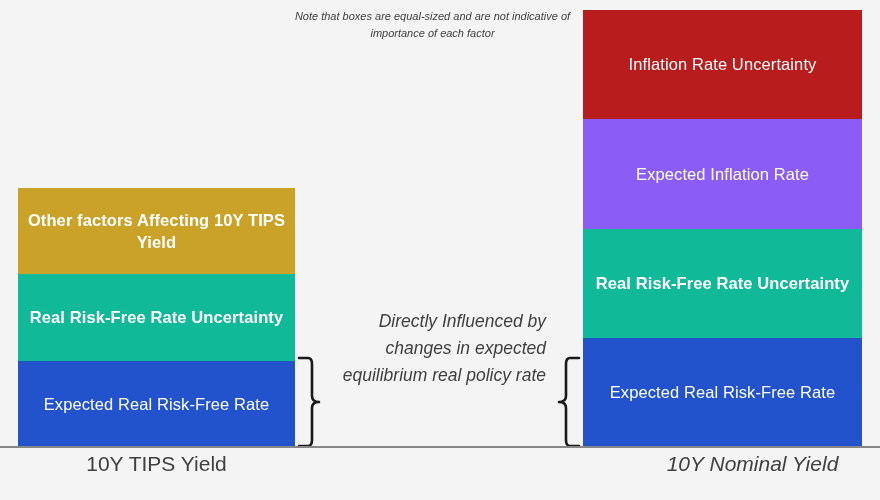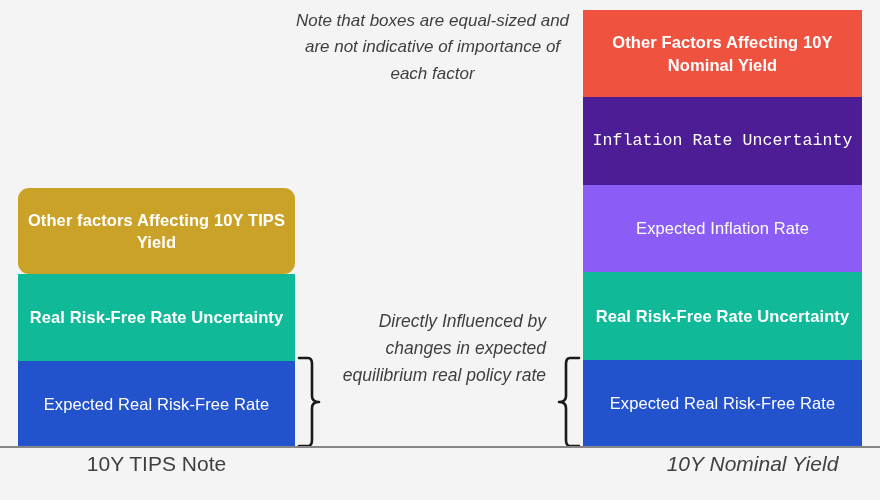--- a/index.html
+++ b/index.html
@@ -64,21 +64,21 @@
     position: absolute;
     font-style: italic;
     color: #3f3f3f;
     text-align: center;
     line-height: 1.55;
   }
   #note-top {
     left: 285px;
     top: 8px;
     width: 295px;
-    font-size: 17px;
+    font-size: 11px;
   }
   #note-mid {
     left: 318px;
     top: 308px;
     width: 228px;
     font-size: 17.5px;
     text-align: right;
   }
 
   
@@ -93,28 +93,27 @@
   .brace svg { display: block; width: 100%; height: 100%; }
 </style>
 </head>
 <body>
 
 <div id="root" style="background: rgb(244, 244, 244);">
 
   <div class="note" id="note-top">Note that boxes are equal-sized and are not indicative of importance of each factor</div>
 
   <div class="stack" id="stack-left">
-    <div class="seg bold" style="background: rgb(201, 162, 39); border-radius: 11px;">Other factors Affecting 10Y TIPS Yield</div>
+    <div class="seg bold" style="background: rgb(201, 162, 39);">Other factors Affecting 10Y TIPS Yield</div>
     <div class="seg bold" style="background: rgb(16, 185, 152);">Real Risk-Free Rate Uncertainty</div>
     <div class="seg" style="background: rgb(34, 82, 204);">Expected Real Risk-Free Rate</div>
   </div>
 
   <div class="stack" id="stack-right">
-    <div class="seg bold" style="background: rgb(239, 83, 64);">Other Factors Affecting 10Y Nominal Yield</div>
-    <div class="seg" style="background: #4c1d95; font-family: Liberation Mono, monospace;">Inflation Rate Uncertainty</div>
+    <div class="seg" style="background: #b91c1c;">Inflation Rate Uncertainty</div>
     <div class="seg" style="background: #8b5cf6;">Expected Inflation Rate</div>
     <div class="seg bold" style="background: rgb(16, 185, 152);">Real Risk-Free Rate Uncertainty</div>
     <div class="seg" style="background: rgb(34, 82, 204);">Expected Real Risk-Free Rate</div>
   </div>
 
   <div class="brace" id="brace-left">
     <svg viewBox="0 0 26 92" preserveAspectRatio="none" aria-hidden="true">
       <path d="M4 2 H13 Q17 2 17 8 V40 Q17 46 24 46 Q17 46 17 52 V84 Q17 90 13 90 H4" fill="none" stroke="#1a1a1a" stroke-width="2.6" stroke-linecap="round" stroke-linejoin="round"></path>
     </svg>
   </div>
@@ -122,16 +121,16 @@
   <div class="note" id="note-mid">Directly Influenced by changes in expected equilibrium real policy rate</div>
 
   <div class="brace" id="brace-right">
     <svg viewBox="0 0 26 92" preserveAspectRatio="none" aria-hidden="true">
       <path d="M22 2 H13 Q9 2 9 8 V40 Q9 46 2 46 Q9 46 9 52 V84 Q9 90 13 90 H22" fill="none" stroke="#1a1a1a" stroke-width="2.6" stroke-linecap="round" stroke-linejoin="round"></path>
     </svg>
   </div>
 
   <div id="axis-line" style="background: rgb(134, 134, 134);"></div>
 
-  <div class="axis-label" id="axis-label-left">10Y TIPS Note</div>
+  <div class="axis-label" id="axis-label-left">10Y TIPS Yield</div>
   <div class="axis-label" id="axis-label-right">10Y Nominal Yield</div>
 
 </div>
 
 </body></html>

